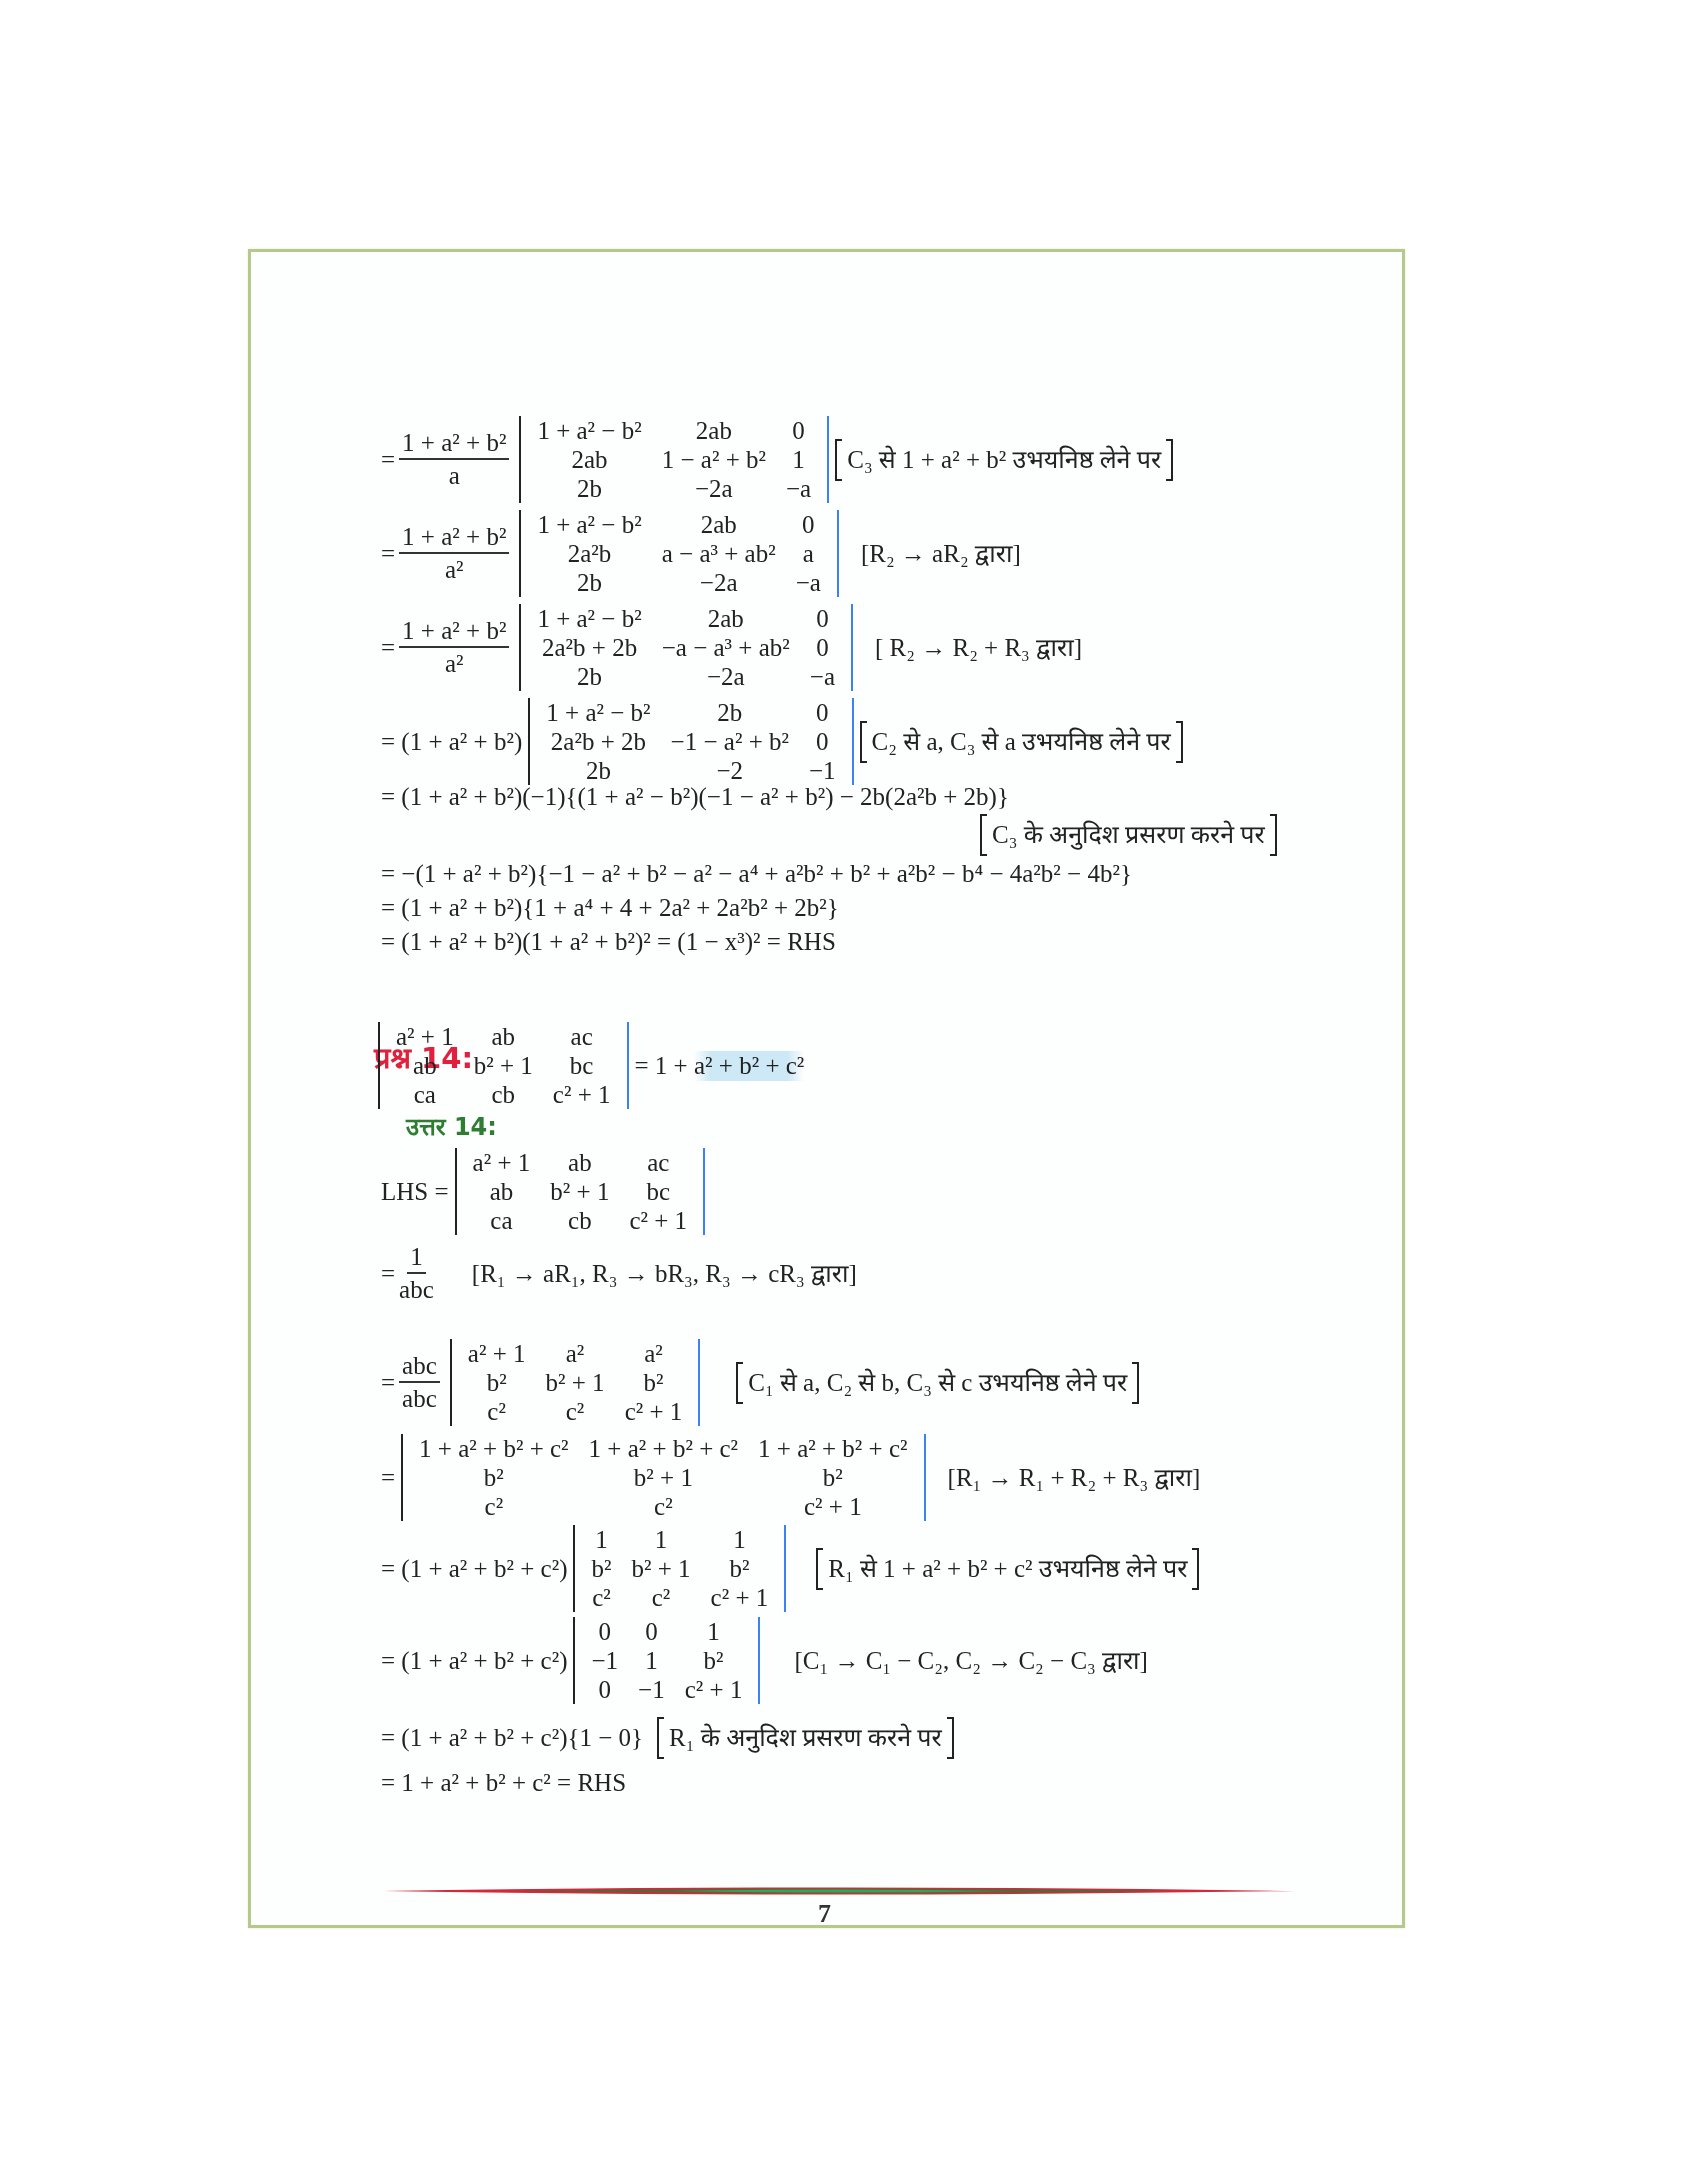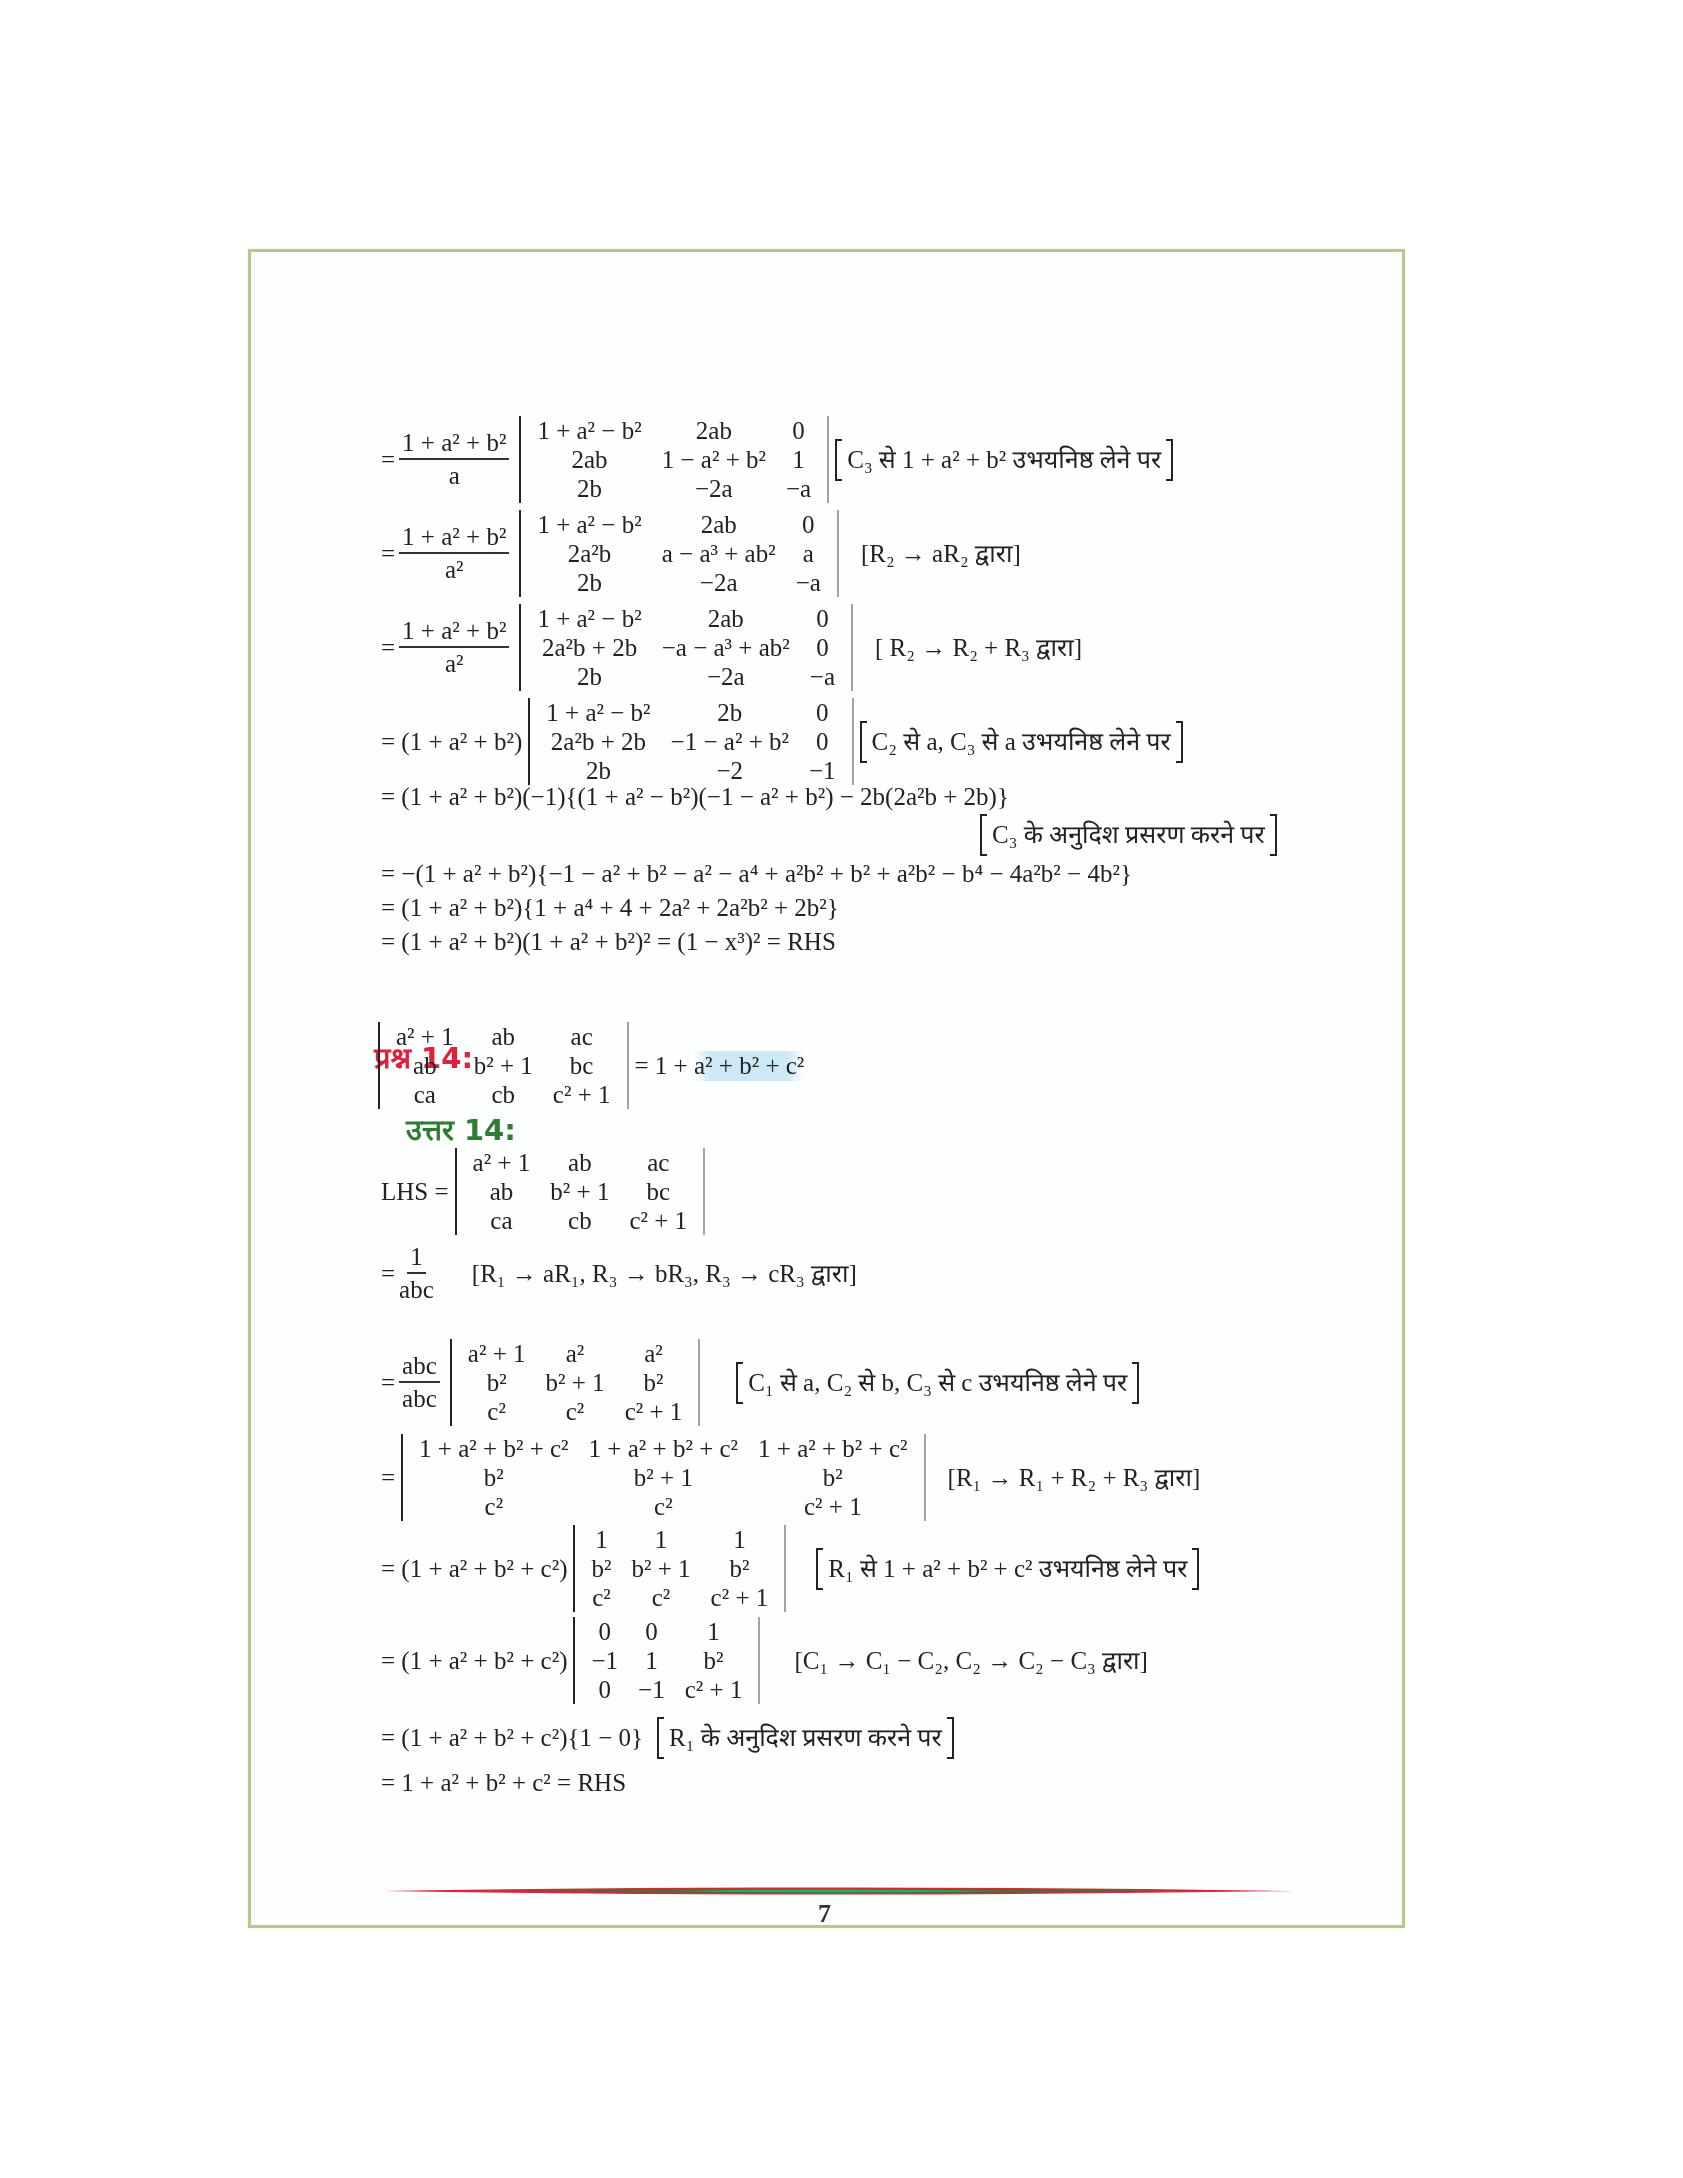--- a/index.html
+++ b/index.html
@@ -5,32 +5,32 @@
   html, body { margin:0; padding:0; }
   body { width:1683px; height:2178px; background:#ffffff; position:relative; overflow:hidden;
          font-family:"Liberation Serif","DejaVu Serif",serif; color:#222; }
   .frame { position:absolute; left:248px; top:249px; width:1151px; height:1673px;
            border:3px solid #b5c98d; background:#fdfefe; box-shadow:0 0 2px #dfe8c8; }
   .line { position:absolute; left:381px; font-size:25px; white-space:nowrap; line-height:30px; }
   .row { display:flex; align-items:center; }
   .frac { display:inline-flex; flex-direction:column; align-items:center; margin:0 4px;justify-content:center; }
   .frac .num { padding:0 3px; border-bottom:2px solid #333; line-height:30px; }
   .frac .den { line-height:32px; }
-  .det { display:inline-grid; border-left:2px solid #222; border-right:2px solid #a3a3a3;
+  .det { display:inline-grid; border-left:2px solid #222; border-right:2px solid #3b82f6;
          padding:0 6px; margin:0 6px; row-gap:0; line-height:29px; }
   .det span { text-align:center; padding:0 10px; }
   .note { margin-left:12px; padding:2px 4px; }
   .br { display:inline-block; position:relative; padding:2px 12px; }
   .br::before { content:""; position:absolute; left:0; top:-4px; bottom:-4px; width:5px;
                 border:2px solid #222; border-right:none; }
   .br::after { content:""; position:absolute; right:0; top:-4px; bottom:-4px; width:5px;
                border:2px solid #222; border-left:none; }
   .heading-q { position:absolute; left:374px; top:1037px; font-size:29px; font-weight:bold; color:#e0203c;
                font-family:"DejaVu Sans","Liberation Sans",sans-serif; }
-  .heading-a { position:absolute; left:406px; top:1109px; font-size:29px; font-weight:bold; color:#2e7d32;
+  .heading-a { position:absolute; left:406px; top:1109px; font-size:24px; font-weight:bold; color:#2e7d32;
                font-family:"DejaVu Sans","Liberation Sans",sans-serif; }
   .hl { background:linear-gradient(90deg, rgba(200,230,245,0) 0%, rgba(200,230,245,0.9) 15%, rgba(200,230,245,0.9) 85%, rgba(200,230,245,0) 100%); }
   .footer-line { position:absolute; left:384px; top:1887px; width:911px; height:8px; }
   .page-num { position:absolute; left:818px; top:1899px; font-size:26px; font-weight:bold; color:#333; }
 </style>
 </head>
 <body>
 
 <div class="frame"></div>
 

